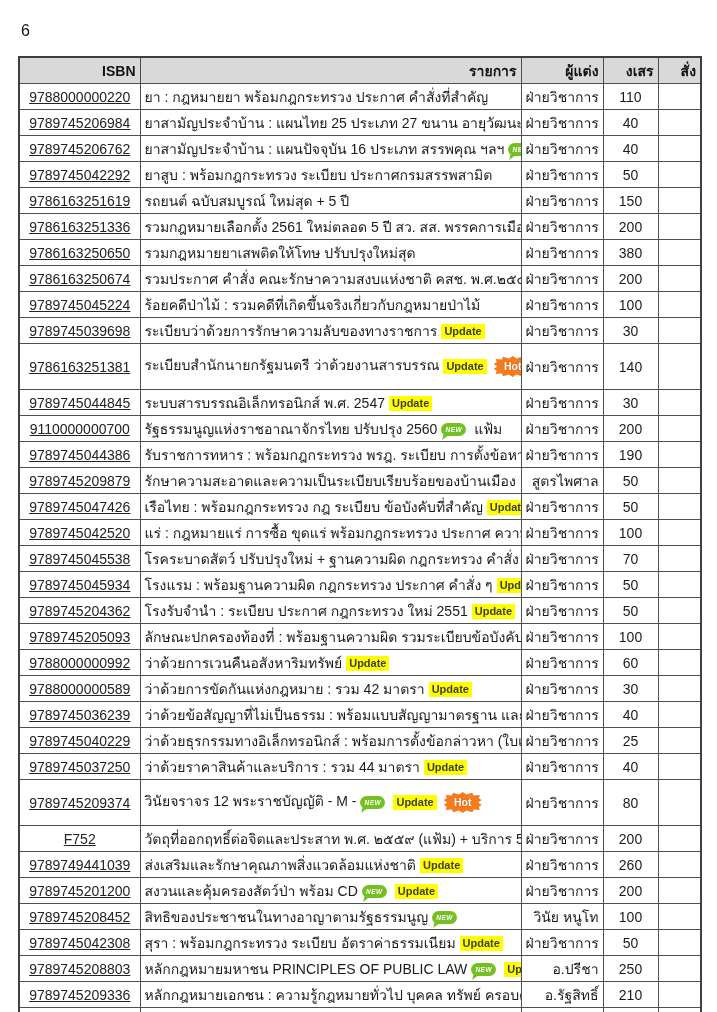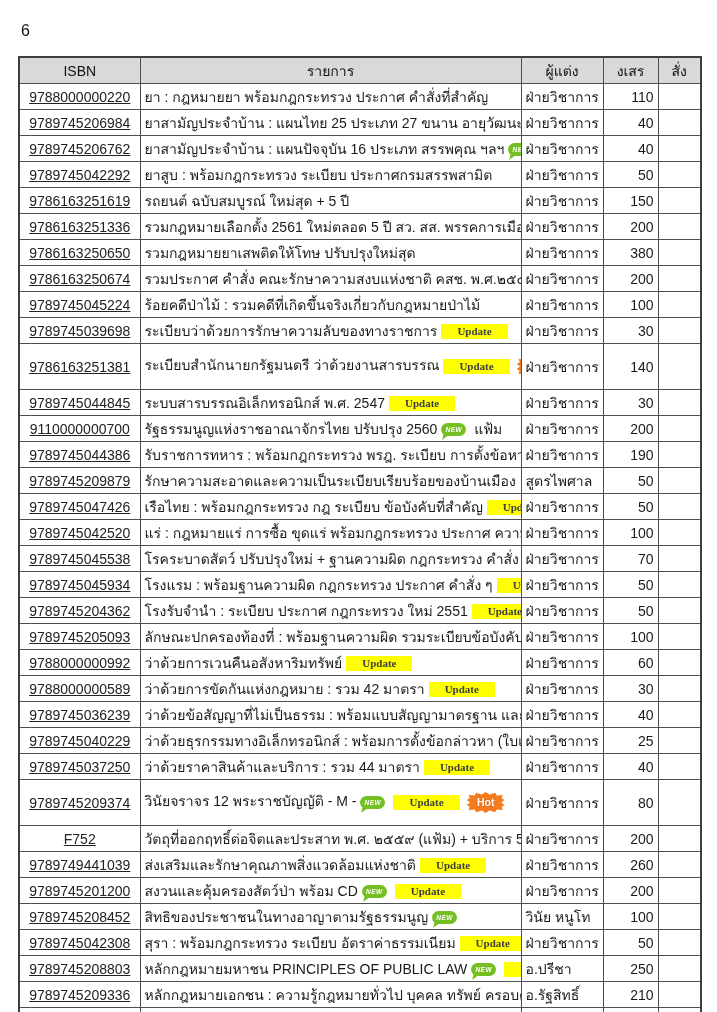--- a/index.html
+++ b/index.html
@@ -20,52 +20,51 @@
   table.catalog th, table.catalog td{
     border:1px solid #4f4f4f;
     padding:0 4px;
     height:25px;
     overflow:hidden;white-space:nowrap;
     font-size:14px;
     vertical-align:middle;
   }
   thead th{
     background:#d9d9d9;
-    font-weight:normal;font-size:14.5px;color:#111;
-    height:27px;text-align:center;
+    font-weight:bold;font-size:14.5px;color:#111;
+    height:27px;text-align:right;
   }
   td.c-isbn{ text-align:center;font-size:13.5px;color:#222;text-decoration:underline;}
   td.c-title{ text-align:left;padding-left:8px;}
-  td.c-author{ text-align:left;}
-  td.c-price{ text-align:right;font-size:14px;}
+  td.c-author{ text-align:right;}
+  td.c-price{ text-align:center;font-size:14px;}
   td.c-order{ background:#ffffff;}
 
   
   .badge-new{
     position:relative;display:inline-block;
     min-width:21px;height:13px;line-height:13px;
     margin:0 4px;padding:0 2px;
     background:#74bf22;border-radius:8px;
     color:#fff;font-size:6.5px;font-weight:bold;font-style:italic;
     text-align:center;vertical-align:middle;
     letter-spacing:.5px;
   }
   .badge-new::after{
     content:"";position:absolute;left:2px;bottom:-4px;
     border:3px solid transparent;
     border-top-color:#74bf22;border-left-color:#74bf22;
     transform:skewX(-18deg);
   }
   
   .badge-update{
-    display:inline-block;margin:0 4px;padding:0 16px;
+    display:inline-block;margin:0 4px;padding:0 3px;
     background:#ffff00;color:#3d3d3d;
     font-size:11px;font-weight:bold;line-height:15px;
     vertical-align:middle;
-    font-family:Liberation Serif, serif;
   }
   
   .badge-hot{
     display:inline-block;width:38px;height:21px;line-height:21px;
     margin:12px 3px;vertical-align:middle;text-align:center;
     background:#f47c1f;color:#ffffff;
     font-size:10.5px;font-weight:bold;
     clip-path:polygon(50% 0%,60% 12%,75% 3%,79% 17%,95% 14%,92% 30%,100% 38%,91% 50%,100% 62%,92% 70%,95% 86%,79% 83%,75% 97%,60% 88%,50% 100%,40% 88%,25% 97%,21% 83%,5% 86%,8% 70%,0% 62%,9% 50%,0% 38%,8% 30%,5% 14%,21% 17%,25% 3%,40% 12%);
     text-shadow:0 0 2px #d8560e;
   }

